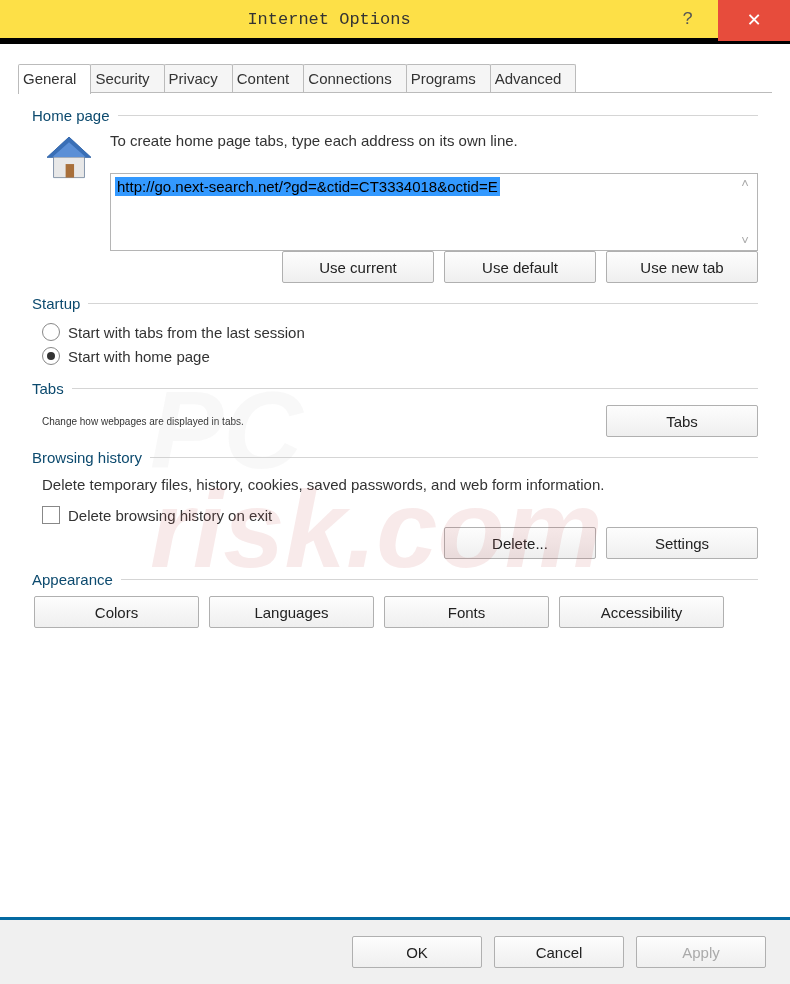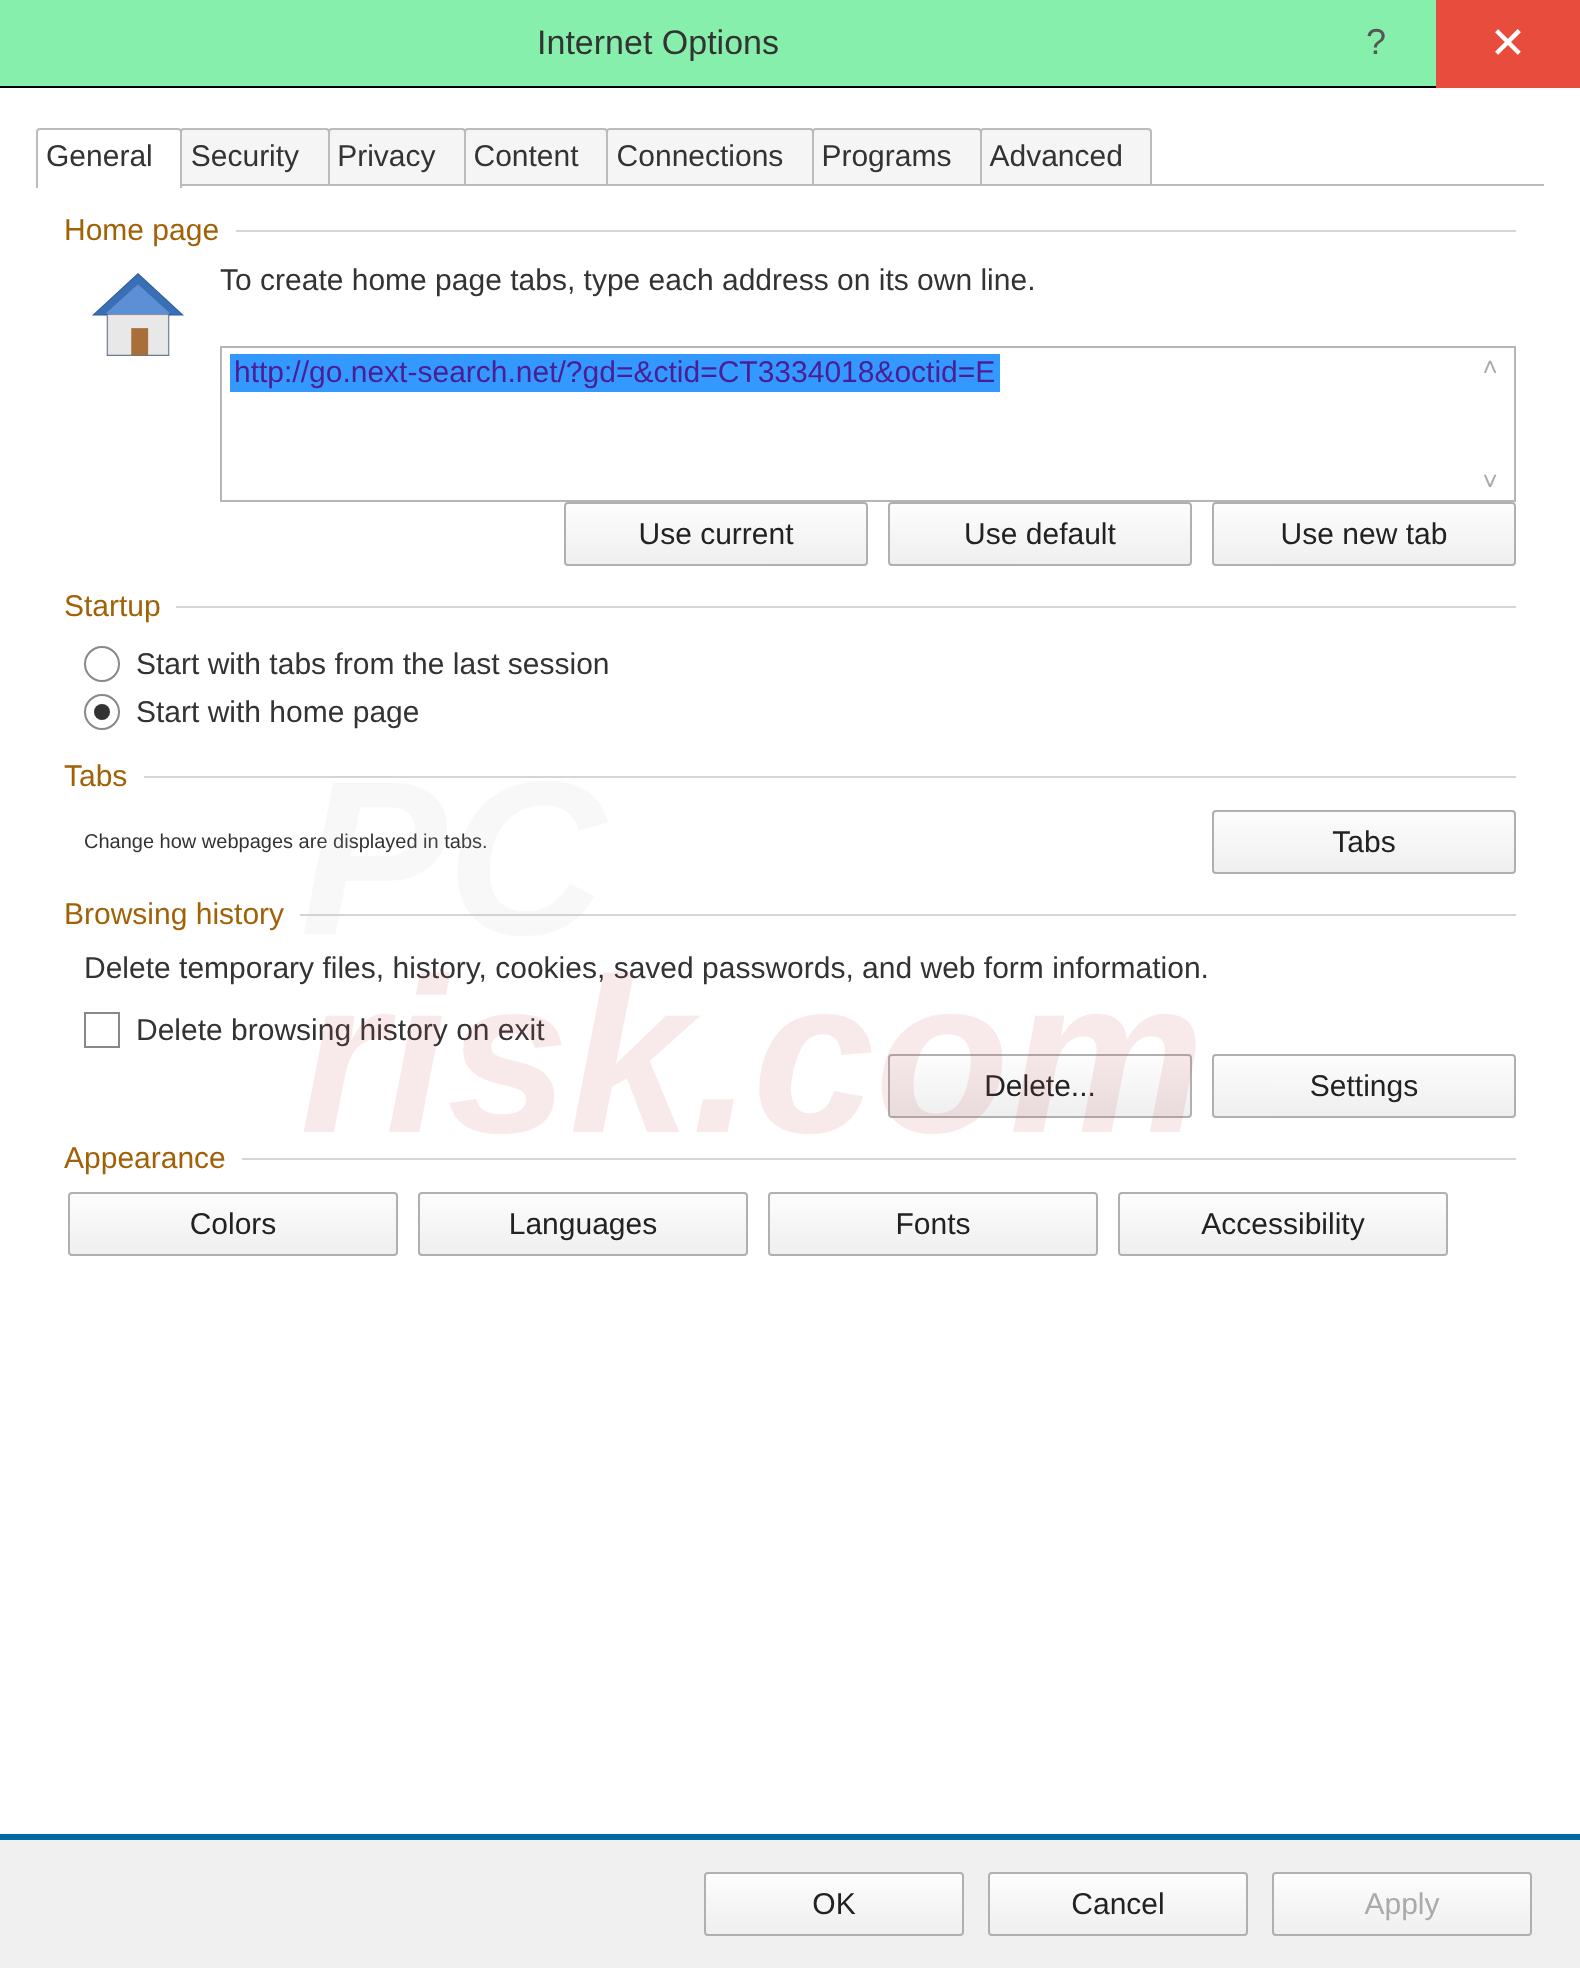--- a/index.html
+++ b/index.html
@@ -6,25 +6,26 @@
 body {
   font-family: "Segoe UI", Tahoma, sans-serif;
   font-size: 15px;
   background: #fff;
   width: 790px;
   height: 984px;
   overflow: hidden;
 }
 .titlebar {
   height: 44px;
-  background: #86efac;
-  border-bottom: 1px solid #000000;
+  background: #fde047;
+  border-bottom: 6px solid #000000;
   display: flex;
   align-items: center;
   position: relative;
+  font-family: Liberation Mono, monospace;
 }
 .titlebar-title {
   flex: 1;
   text-align: center;
   font-size: 17px;
   color: #333;
 }
 .titlebar-btn {
   width: 60px;
   height: 44px;
@@ -76,21 +77,21 @@
 }
 .group {
   margin-bottom: 12px;
 }
 .group-header {
   display: flex;
   align-items: center;
   margin-bottom: 8px;
 }
 .group-title {
-  color: #a16207;
+  color: #0c4a6e;
   font-size: 15px;
   padding-right: 8px;
 }
 .group-line {
   flex: 1;
   height: 1px;
   background: #d5d5d5;
 }
 .homepage-row {
   display: flex;
@@ -114,21 +115,21 @@
   height: 78px;
   border: 1px solid #b5b5b5;
   background: #fff;
   position: relative;
   padding: 4px;
   font-family: inherit;
   font-size: 15px;
 }
 .hp-selected {
   background: #3399ff;
-  color: #4c1d95;
+  color: #000000;
   padding: 1px 2px;
   display: inline;
 }
 .hp-scroll {
   position: absolute;
   right: 2px;
   top: 2px;
   bottom: 2px;
   width: 20px;
   display: flex;

